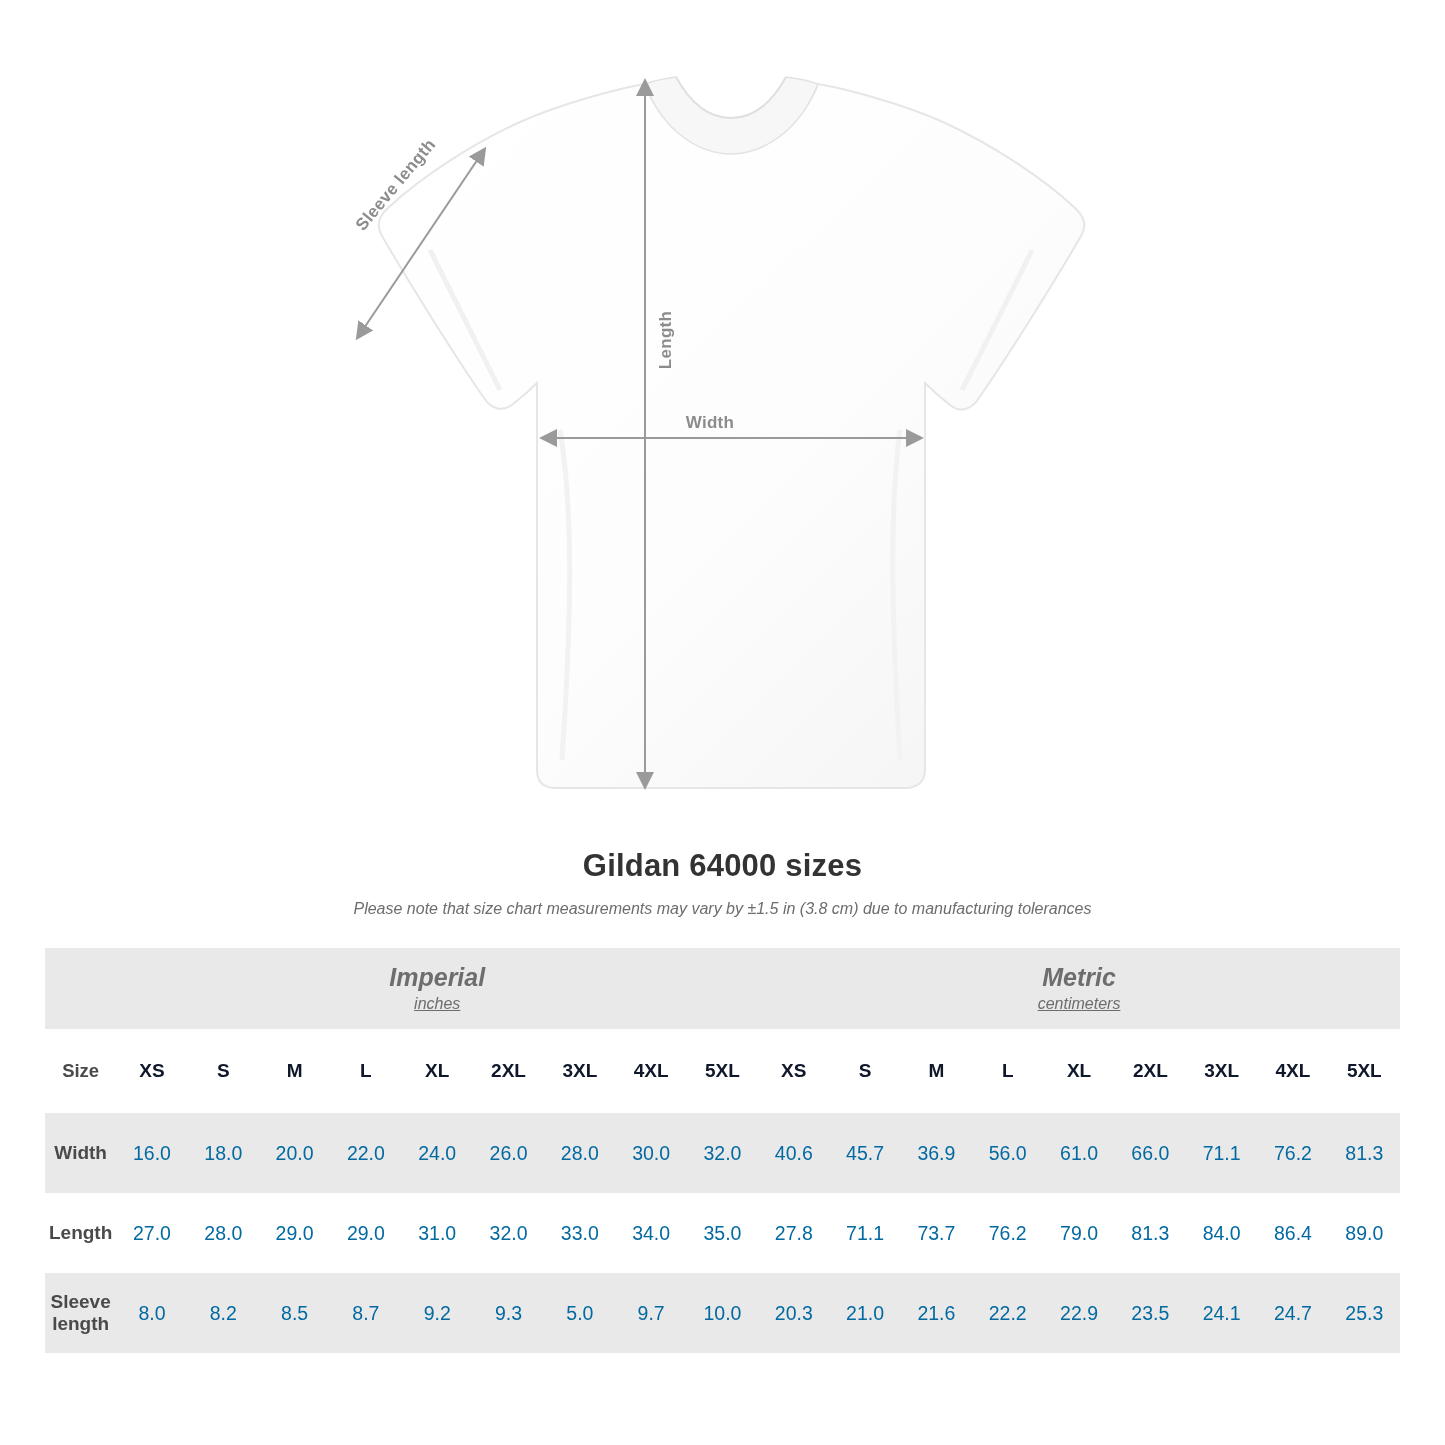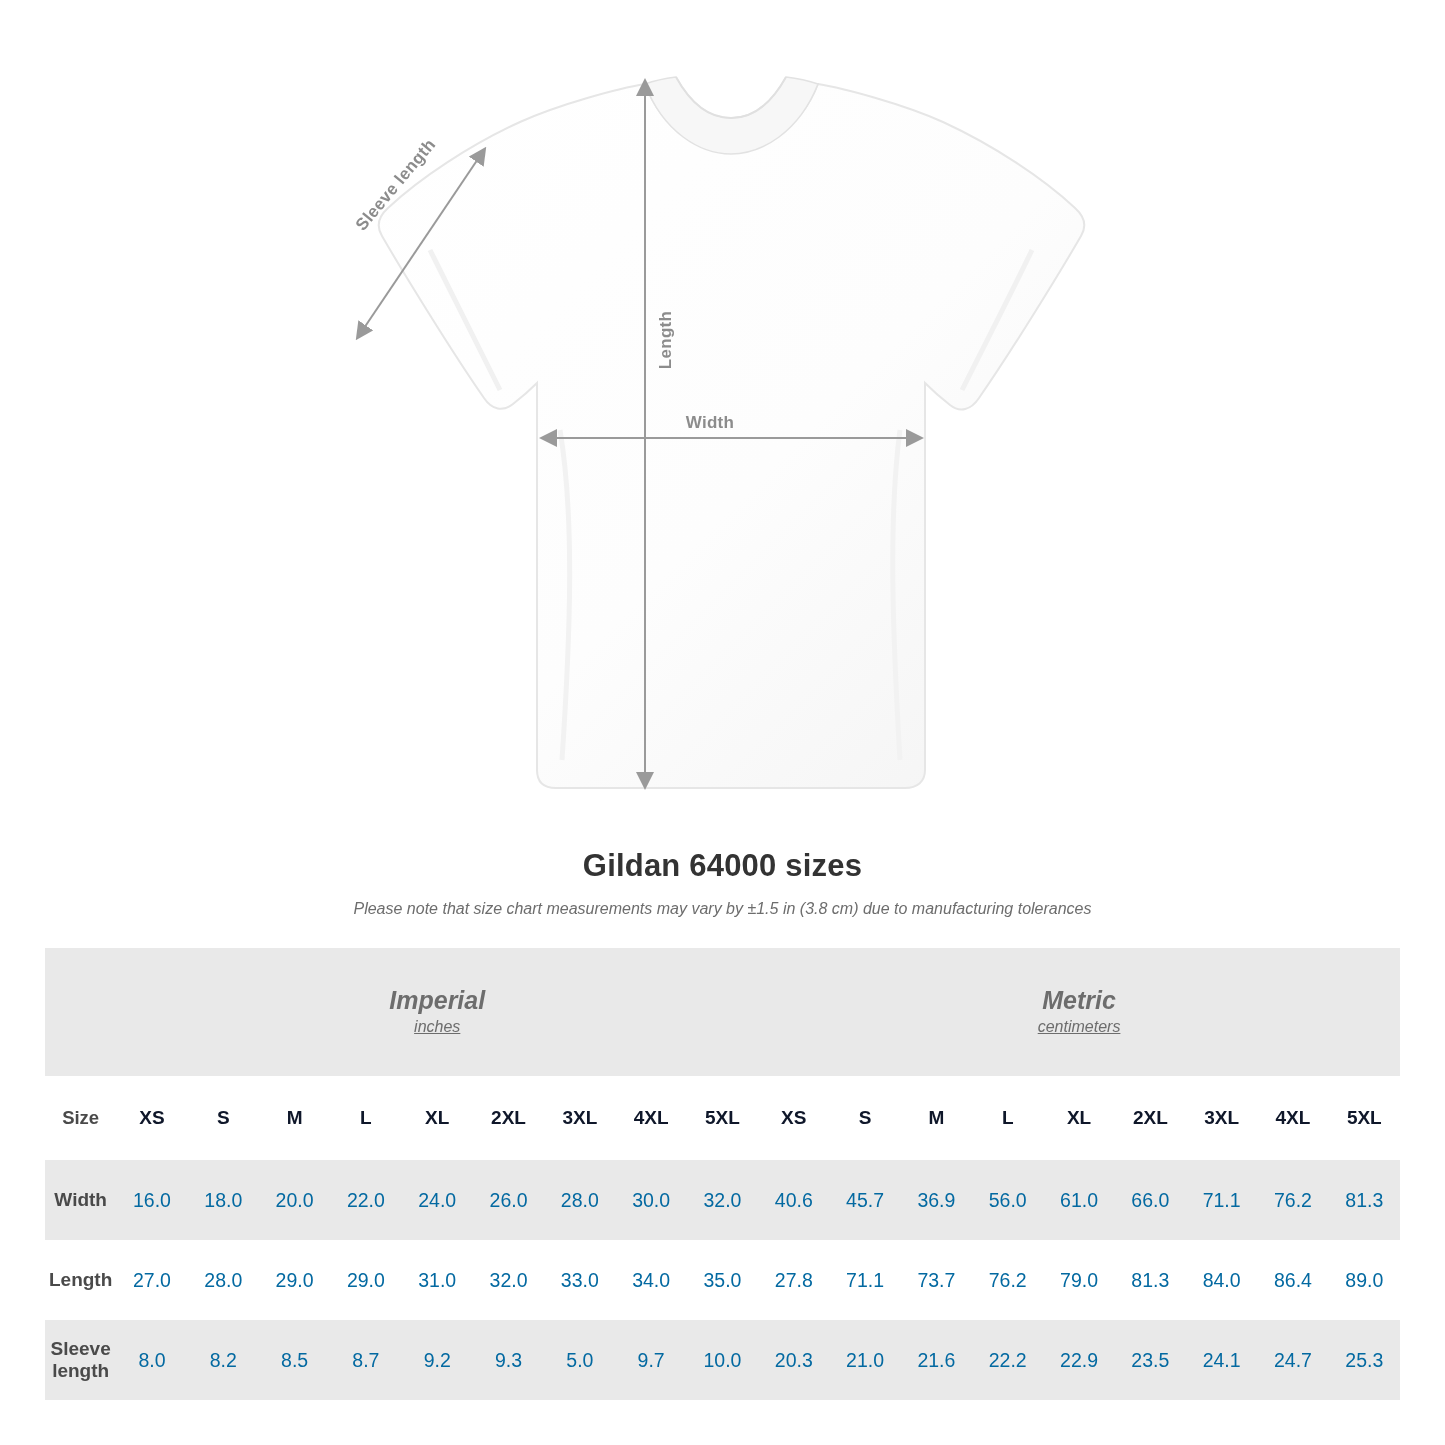--- a/index.html
+++ b/index.html
@@ -94,21 +94,21 @@
     border-collapse: collapse;
     width: 1355px;
     table-layout: fixed;
   }
   table.size-table td, table.size-table th {
     border: none;
     text-align: center;
     vertical-align: middle;
   }
   .unit-head {
-    height: 128px;
+    height: 81px;
     background: #e9e9e9;
   }
   .unit-head .unit-name {
     font-size: 25px;
     font-style: italic;
     font-weight: bold;
     color: #6d6d6d;
     line-height: 1.25;
   }
   .unit-head .unit-sub {

